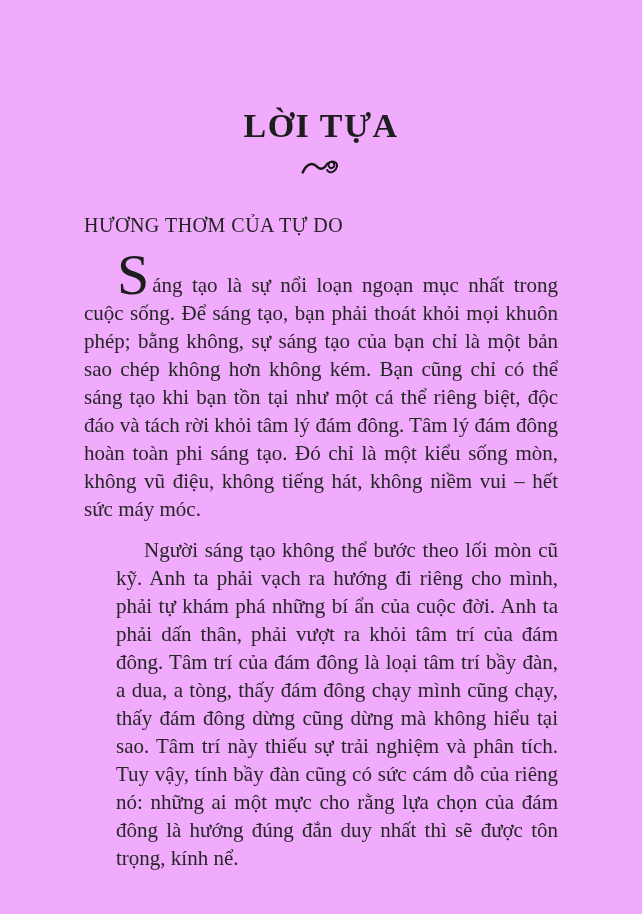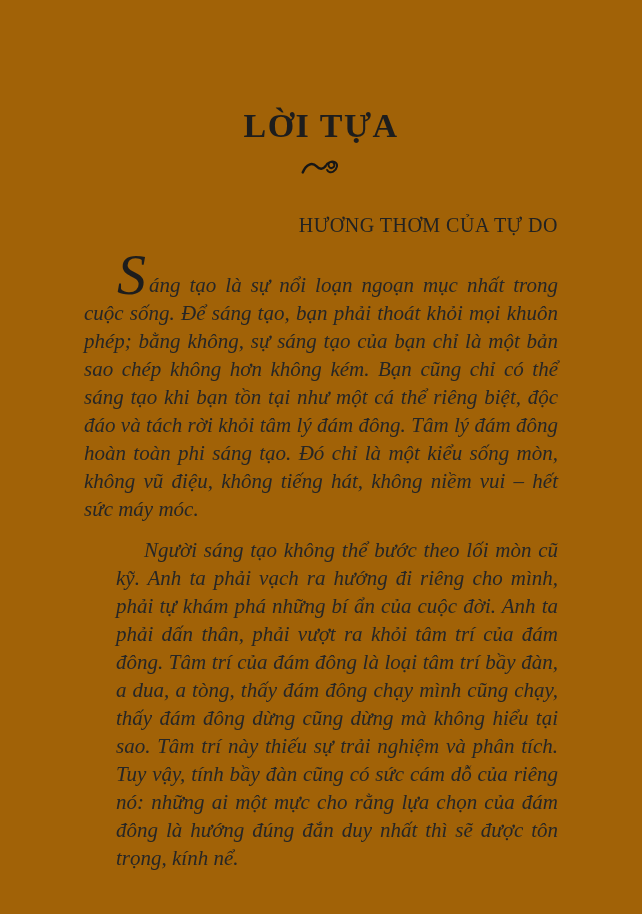--- a/index.html
+++ b/index.html
@@ -4,21 +4,21 @@
 <style>
   html, body {
     margin: 0;
     padding: 0;
     background: #ffffff;
   }
   .page {
     position: relative;
     width: 642px;
     height: 914px;
-    background: #a16207;
+    background: #f0abfc;
     box-sizing: border-box;
     padding: 0 84px;
     overflow: hidden;
     font-family: "Liberation Serif", "DejaVu Serif", serif;
     color: #262626;
   }
   .title {
     margin: 106px 0 0 0;
     text-align: center;
     font-size: 34px;
@@ -32,34 +32,33 @@
     margin-top: 8px;
     height: 26px;
     line-height: 26px;
   }
   .ornament svg {
     display: inline-block;
     vertical-align: middle;
   }
   .subtitle {
     margin: 32px 0 0 0;
-    text-align: right;
+    text-align: left;
     font-size: 20px;
     line-height: 1.2;
     font-weight: normal;
     letter-spacing: 0.5px;
     color: #222222;
   }
   p.body-par {
     margin: 0;
     font-size: 21px;
     line-height: 28px;
     text-align: justify;
     color: #262626;
-    font-style: italic;
   }
   p.first-par {
     margin-top: 34px;
     text-indent: 33px;
   }
   p.second-par {
     margin-top: 13px;
     text-indent: 28px;
     margin-left: 32px;
   }

